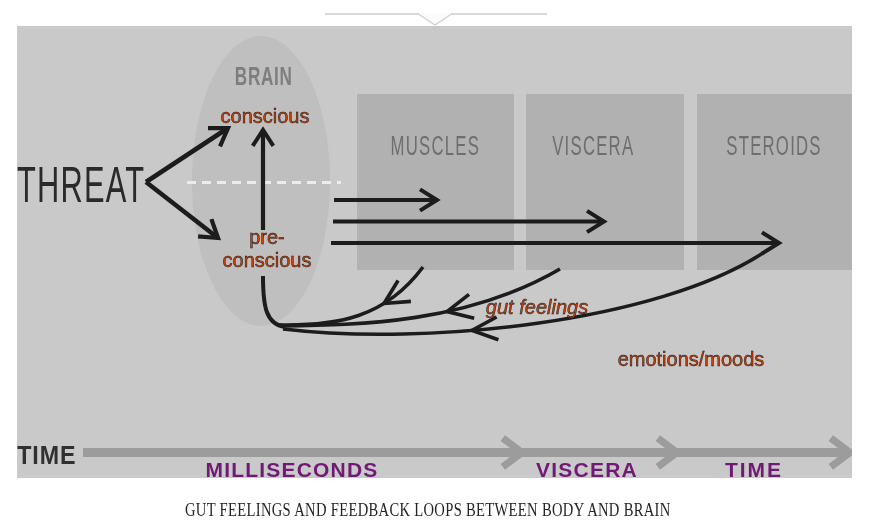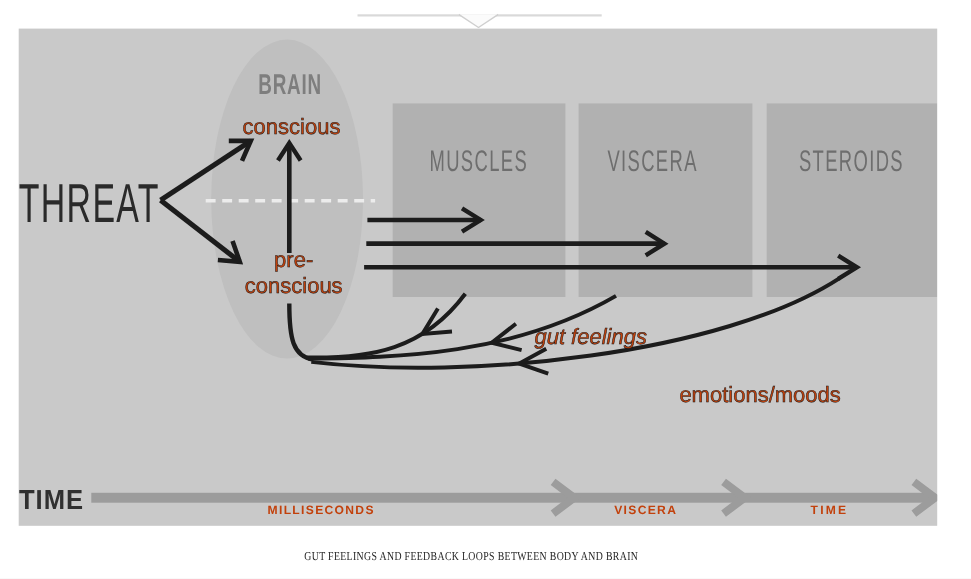--- a/index.html
+++ b/index.html
@@ -27,25 +27,25 @@
   .preconscious { left:197px; top:226px; width:140px; line-height:23px; }
   .boxlabel { top:131px; font-size:27px; font-weight:400; color:#6e6e6e; }
   .boxlabel .condensed { transform:scaleX(0.62); letter-spacing:2px; }
   .boxlabel.b1 { left:357px; width:157px; }
   .boxlabel.b2 { left:514px; width:158px; }
   .boxlabel.b3 { left:697px; width:155px; }
   .gut { left:457px; top:295px; width:160px;font-style:italic; }
   .emotions { left:591px; top:347px; width:200px; }
   .time { left:-3px; top:441px; width:100px; font-size:25px; font-weight:700; color:#303030; letter-spacing:1px; }
   .time .condensed { transform:scaleX(0.93); }
-  .tick { top:458px; font-size:11px; font-weight:700; color:#c2410c; letter-spacing:1.2px; }
+  .tick { top:458px; font-size:21px; font-weight:700; color:#701a75; letter-spacing:1.2px; }
   .tick.t1 { left:192px; width:200px; }
   .tick.t2 { left:507px; width:160px; }
   .tick.t3 { left:674px; width:160px; letter-spacing:2px; }
-  .caption { left:0px; top:500px; width:856px; font-size:11px; color:#252525;
+  .caption { left:0px; top:500px; width:856px; font-size:18px; color:#252525;
              font-family:"Liberation Serif", serif; letter-spacing:0.4px; }
   .caption .condensed { transform:scaleX(0.81); }
 </style>
 </head>
 <body>
 
 <div class="page">
 
   <div class="expander-line"></div>
   <svg class="expander-chevron" viewBox="0 0 36 14">

